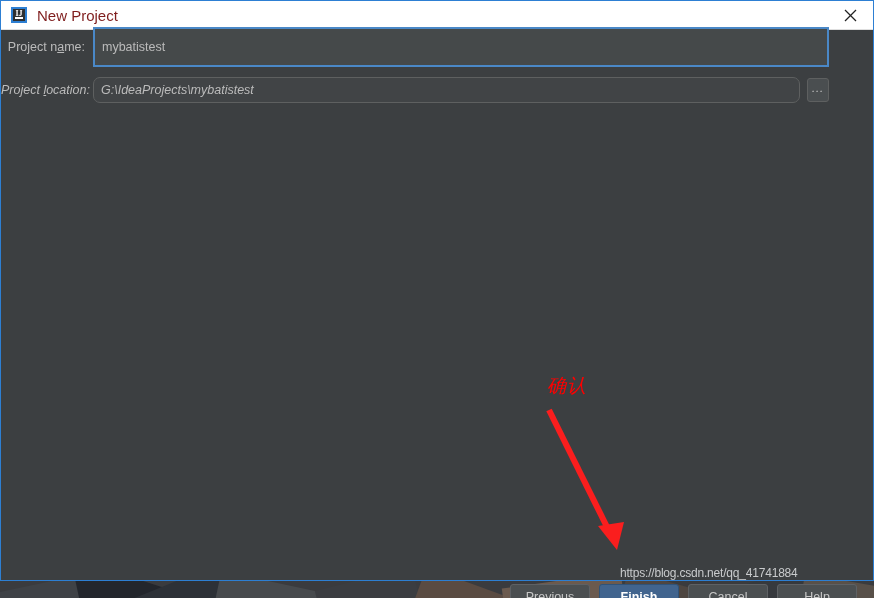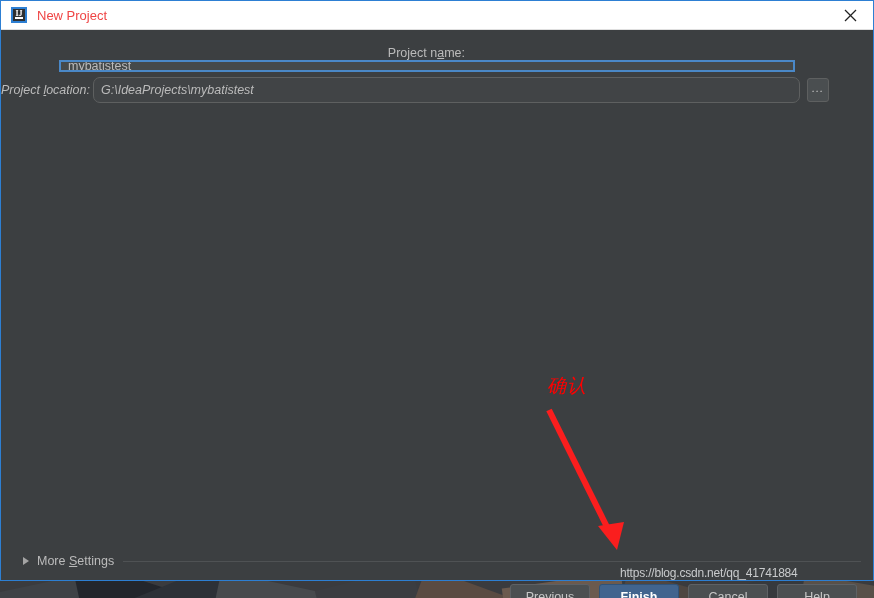--- a/index.html
+++ b/index.html
@@ -74,22 +74,22 @@
   }
   #app-icon .bar {
     position: absolute;
     left: 2px; right: 2px;
     bottom: 2px;
     height: 2px;
     background: #ffffff;
   }
   #title-text {
     margin-left: 10px;
-    font-size: 13px;
-    color: #ef4444;
+    font-size: 15px;
+    color: #7f1d1d;
     font-family: "Liberation Sans", sans-serif;
   }
   #close-btn {
     position: absolute;
     right: 0; top: 0;
     width: 46px; height: 29px;
     display: flex;
     align-items: center;
     justify-content: center;
     cursor: default;
@@ -280,42 +280,37 @@
     <div id="close-btn">
       <svg width="13" height="13" viewBox="0 0 13 13" aria-hidden="true">
         <line x1="1" y1="1" x2="12" y2="12" stroke="#222222" stroke-width="1.2"></line>
         <line x1="12" y1="1" x2="1" y2="12" stroke="#222222" stroke-width="1.2"></line>
       </svg>
     </div>
   </div>
 
   <div id="body-area">
 
-    <div class="form-row" style="top:16px; width:852px;flex-direction:column;">
+    <div class="form-row" style="top:4px; width:852px;">
       <div class="field-label"><span>Project n</span><u>a</u><span>me:</span></div>
       <div id="name-input" class="text-input" style="width:736px;">
         <span>mybatistest</span>
       </div>
     </div>
 
     <div class="form-row" style="top:47px; width:852px;font-style:italic;">
       <div class="field-label"><span>Project </span><u>l</u><span>ocation:</span></div>
       <div id="loc-input" class="text-input" style="width:707px;border-radius:7px;">
         <span>G:\IdeaProjects\mybatistest</span>
       </div>
       <div id="browse-btn" style="margin-left:7px;">
         <span>...</span>
       </div>
     </div>
 
-    <div id="more-settings">
-      <div id="ms-arrow"></div>
-      <div id="ms-label"><span>More </span><u>S</u><span>ettings</span></div>
-      <div id="ms-rule"></div>
-    </div>
 
     <div id="button-row">
       <div class="dlg-btn">
           <span></span>
           <u>P</u>
           <span>revious</span>
         </div>
       <div class="dlg-btn primary">
           <span></span>
           <u>F</u>

